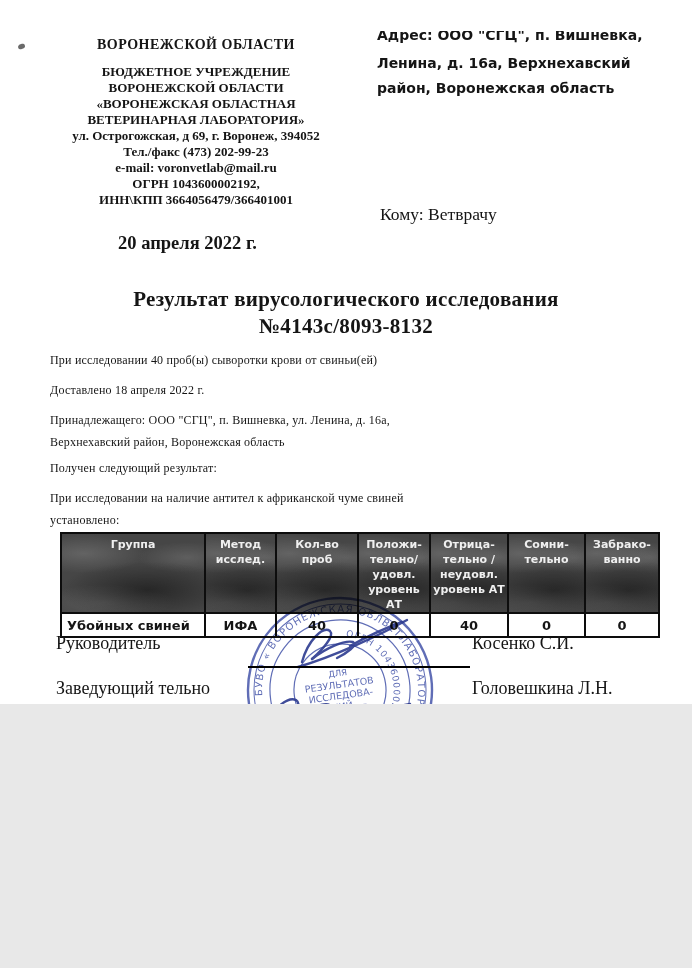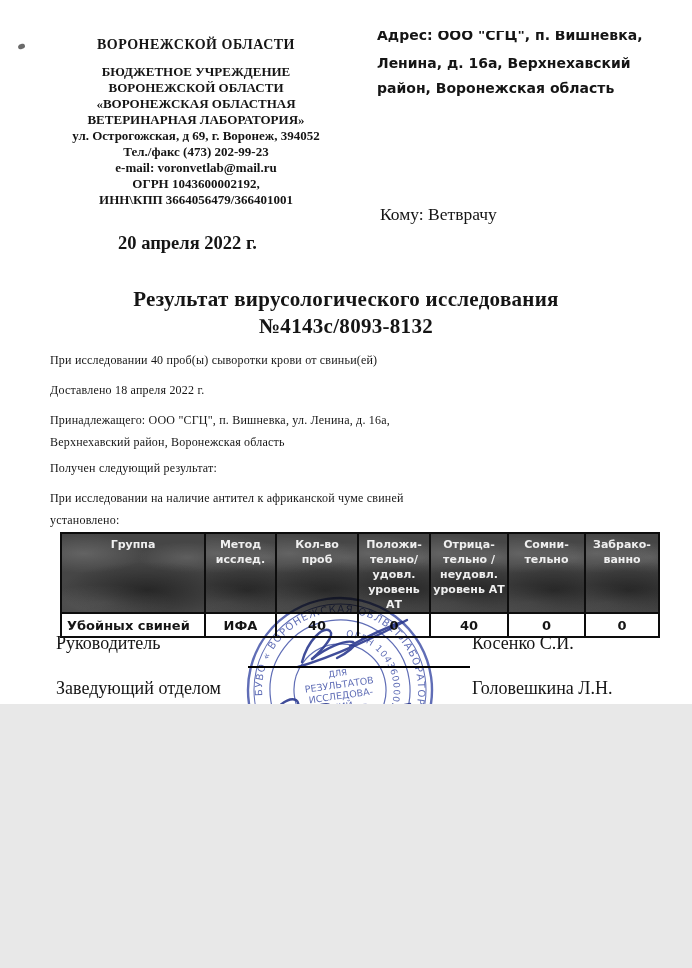--- a/index.html
+++ b/index.html
@@ -159,21 +159,21 @@
         <td>0</td>
         <td>0</td>
       </tr>
     </tbody>
   </table>
 
   <div class="abs sig-role" style="top:633px">Руководитель</div>
   <div class="abs sig-name" style="top:633px">Косенко С.И.</div>
   <div class="abs sig-line" style="left:248px;top:666px;width:222px"></div>
 
-  <div class="abs sig-role" style="top:678px">Заведующий отделом</div>
+  <div class="abs sig-role" style="top:678px">Заведующий тельно</div>
   <div class="abs sig-name" style="top:678px">Головешкина Л.Н.</div>
   <div class="abs sig-line" style="left:245px;top:710px;width:218px"></div>
 
   <div class="abs sig-role" style="top:723px">Ветврач</div>
   <div class="abs sig-name" style="top:723px">Дмитриева Ю.В.</div>
   <div class="abs sig-line" style="left:248px;top:754px;width:213px"></div>
 
   <svg class="abs ink-overlay" viewBox="0 0 360 225">
     <defs>
       <path id="arcOuter" d="M 32 110 A 78 78 0 1 1 32 110.6"></path>

